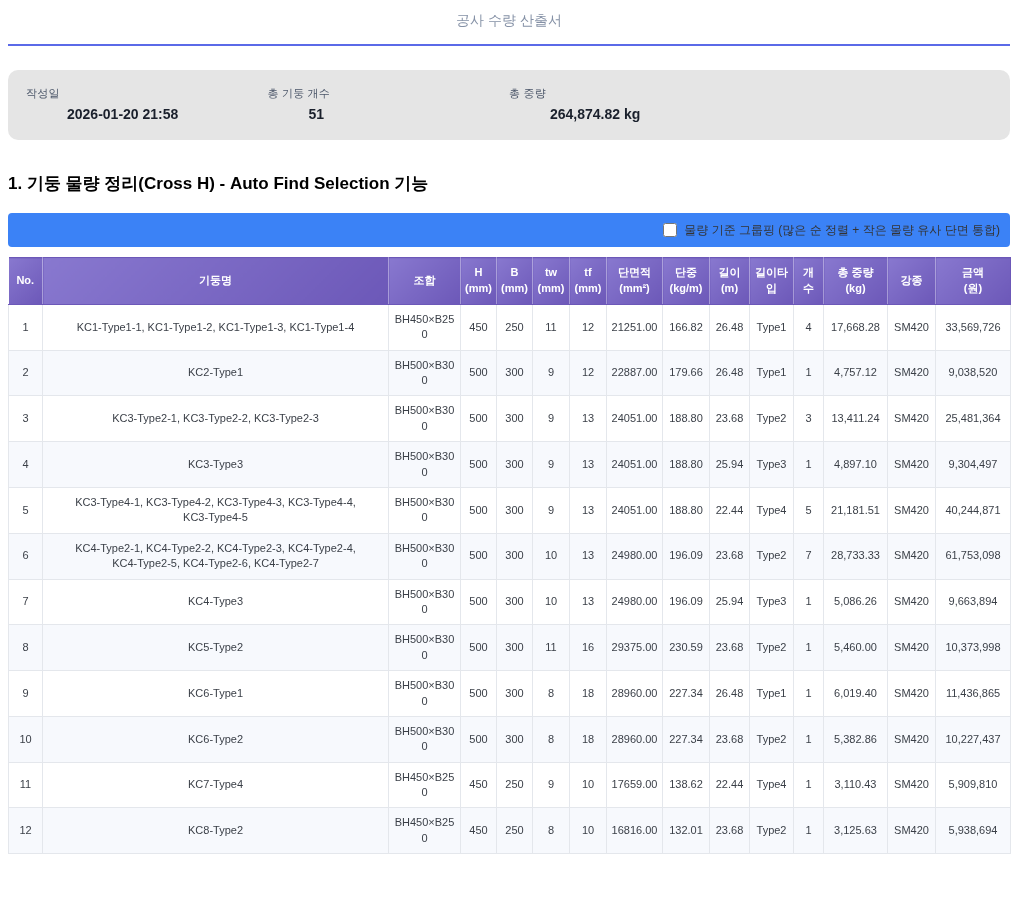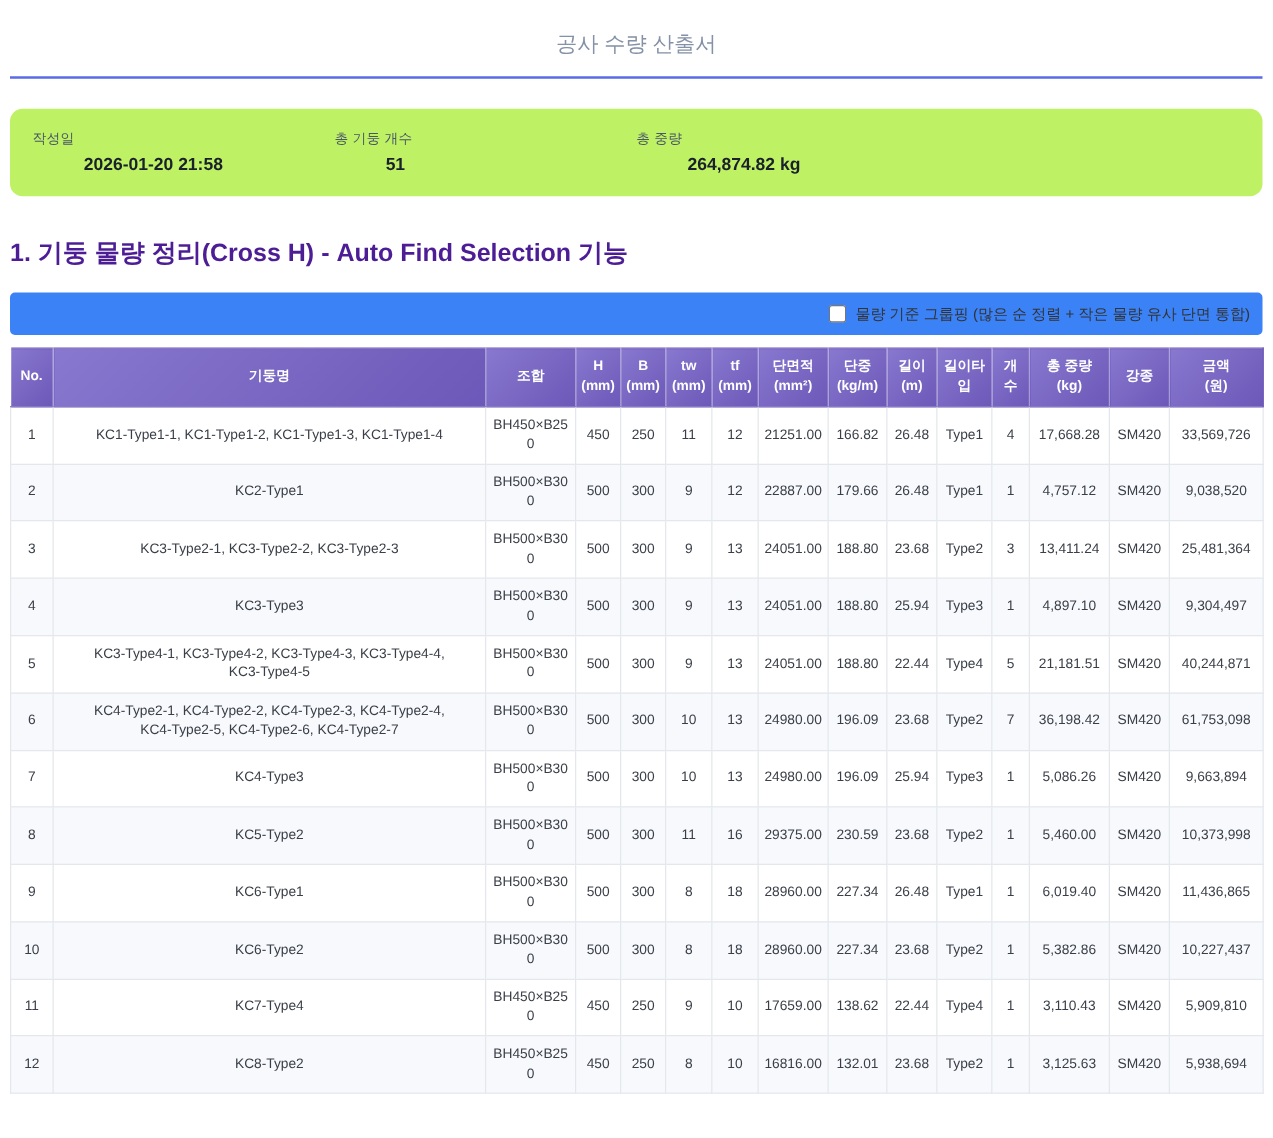--- a/index.html
+++ b/index.html
@@ -13,33 +13,33 @@
 
   
   .report-header { text-align: center; }
   .page-title {
     margin: 8px 0 4px 0;
     font-size: 23px;
     font-weight: bold;
     color: #1b2a6b;
   }
   .page-subtitle {
-    margin: 12px 0 14px 0;
-    font-size: 17px;
+    margin: 0 0 14px 0;
+    font-size: 14px;
     color: #8591a6;
   }
   .header-divider {
     border: none;
     border-top: 2px solid #5b6ae8;
     margin: 0 0 24px 0;
   }
 
   
   .summary-card {
-    background: #bef264;
+    background: #e5e5e5;
     border-radius: 10px;
     padding: 16px 18px 18px 18px;
     display: grid;
     grid-template-columns: repeat(4, 1fr);
     row-gap: 13px;
     margin-bottom: 32px;
   }
   .summary-field { min-width: 0; }
   .s-label {
     font-size: 11px;
@@ -53,23 +53,23 @@
     color: #1a202c;
     margin-left: 41px;
   }
   .summary-field.highlight .s-value {
     color: #2b6cf0;
     font-size: 15px;
   }
 
   
   .section-heading {
-    font-size: 20px;
+    font-size: 17px;
     font-weight: bold;
-    color: #4c1d95;
+    color: #000000;
     margin: 0 0 18px 0;
   }
 
   
   .grouping-bar {
     background: #3b82f6;
     border-radius: 4px;
     height: 34px;
     display: flex;
     align-items: center;
@@ -316,21 +316,21 @@
           <td>BH500×B300</td>
           <td>500</td>
           <td>300</td>
           <td>10</td>
           <td>13</td>
           <td>24980.00</td>
           <td>196.09</td>
           <td>23.68</td>
           <td>Type2</td>
           <td>7</td>
-          <td>36,198.42</td>
+          <td>28,733.33</td>
           <td>SM420</td>
           <td>61,753,098</td>
         </tr>
         <tr>
           <td>7</td>
           <td class="col-name">KC4-Type3</td>
           <td>BH500×B300</td>
           <td>500</td>
           <td>300</td>
           <td>10</td>

